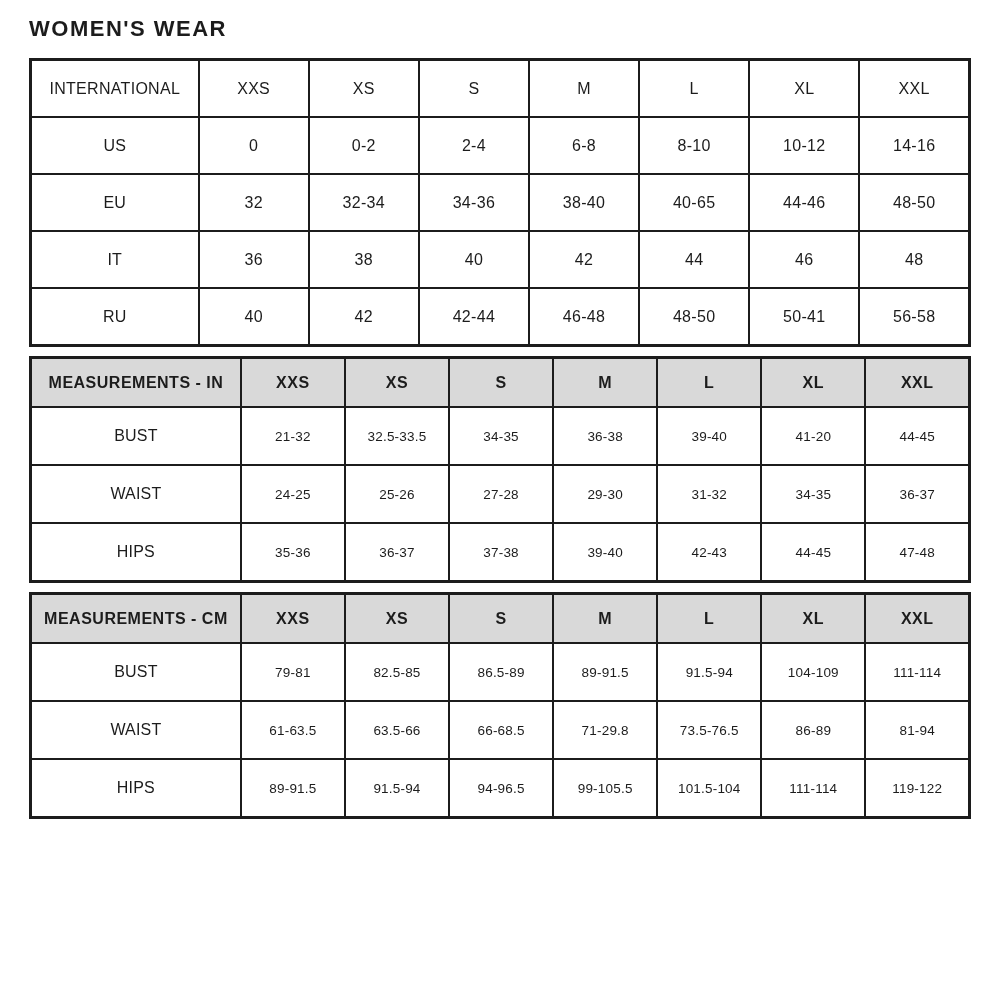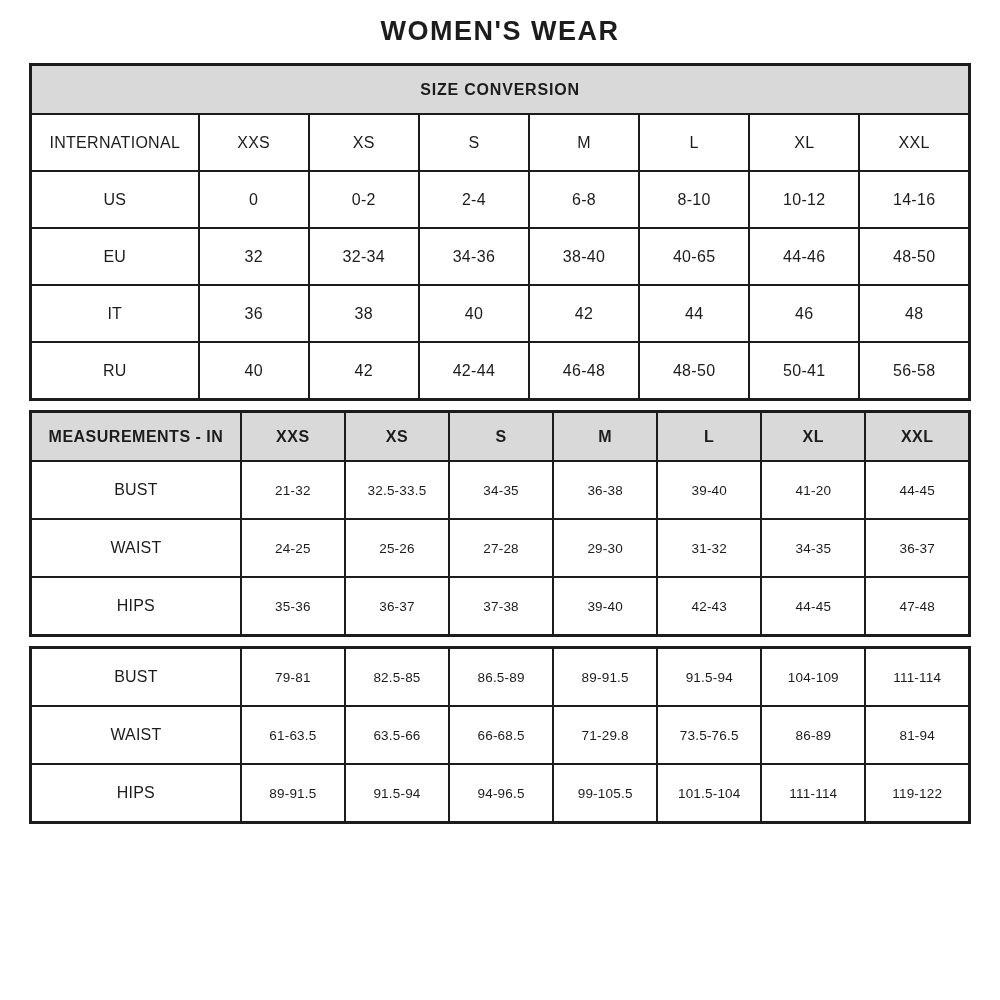--- a/index.html
+++ b/index.html
@@ -10,22 +10,22 @@
     color: #1c1c1c;
   }
   .page {
     width: 1000px;
     height: 1000px;
     box-sizing: border-box;
     padding: 10px 29px 0 29px;
     background: #ffffff;
   }
   .page-title {
-    text-align: center;
-    font-size: 27px;
+    text-align: left;
+    font-size: 22px;
     font-weight: 700;
     letter-spacing: 1.5px;
     margin: 6px 0 16px 0;
   }
   table.tbl {
     width: 100%;
     border-collapse: collapse;
     table-layout: fixed;
     border: 3px solid #1c1c1c;
     margin-bottom: 9px;
@@ -72,23 +72,20 @@
       <col class="label-col-sc">
         <col>
         <col>
         <col>
         <col>
         <col>
         <col>
         <col>
     </colgroup>
     <tbody>
-      <tr>
-        <td colspan="8" class="grayband">SIZE CONVERSION</td>
-      </tr>
       <tr class="sc-header">
         <td>INTERNATIONAL</td>
         <td>XXS</td>
         <td>XS</td>
         <td>S</td>
         <td>M</td>
         <td>L</td>
         <td>XL</td>
         <td>XXL</td>
       </tr>
@@ -197,20 +194,30 @@
       <col class="label-col-m">
         <col>
         <col>
         <col>
         <col>
         <col>
         <col>
         <col>
     </colgroup>
     <tbody>
+      <tr class="m-header">
+        <td>MEASUREMENTS - CM</td>
+        <td>XXS</td>
+        <td>XS</td>
+        <td>S</td>
+        <td>M</td>
+        <td>L</td>
+        <td>XL</td>
+        <td>XXL</td>
+      </tr>
 
     <tr class="m-row">
           <td class="m-label">BUST</td>
           <td class="m-val">79-81</td>
           <td class="m-val">82.5-85</td>
           <td class="m-val">86.5-89</td>
           <td class="m-val">89-91.5</td>
           <td class="m-val">91.5-94</td>
           <td class="m-val">104-109</td>
           <td class="m-val">111-114</td>

